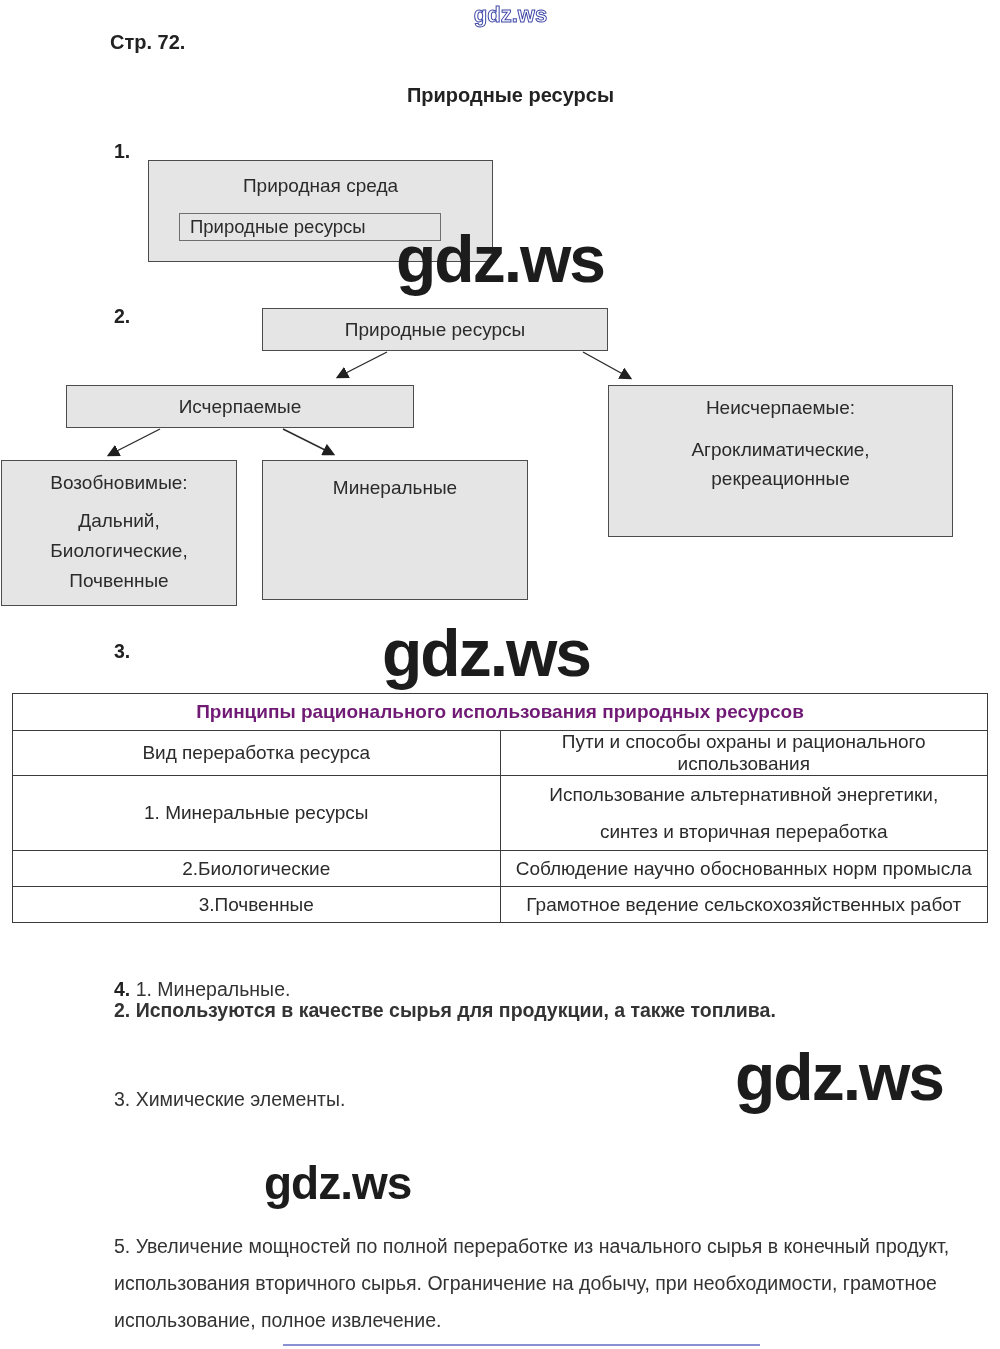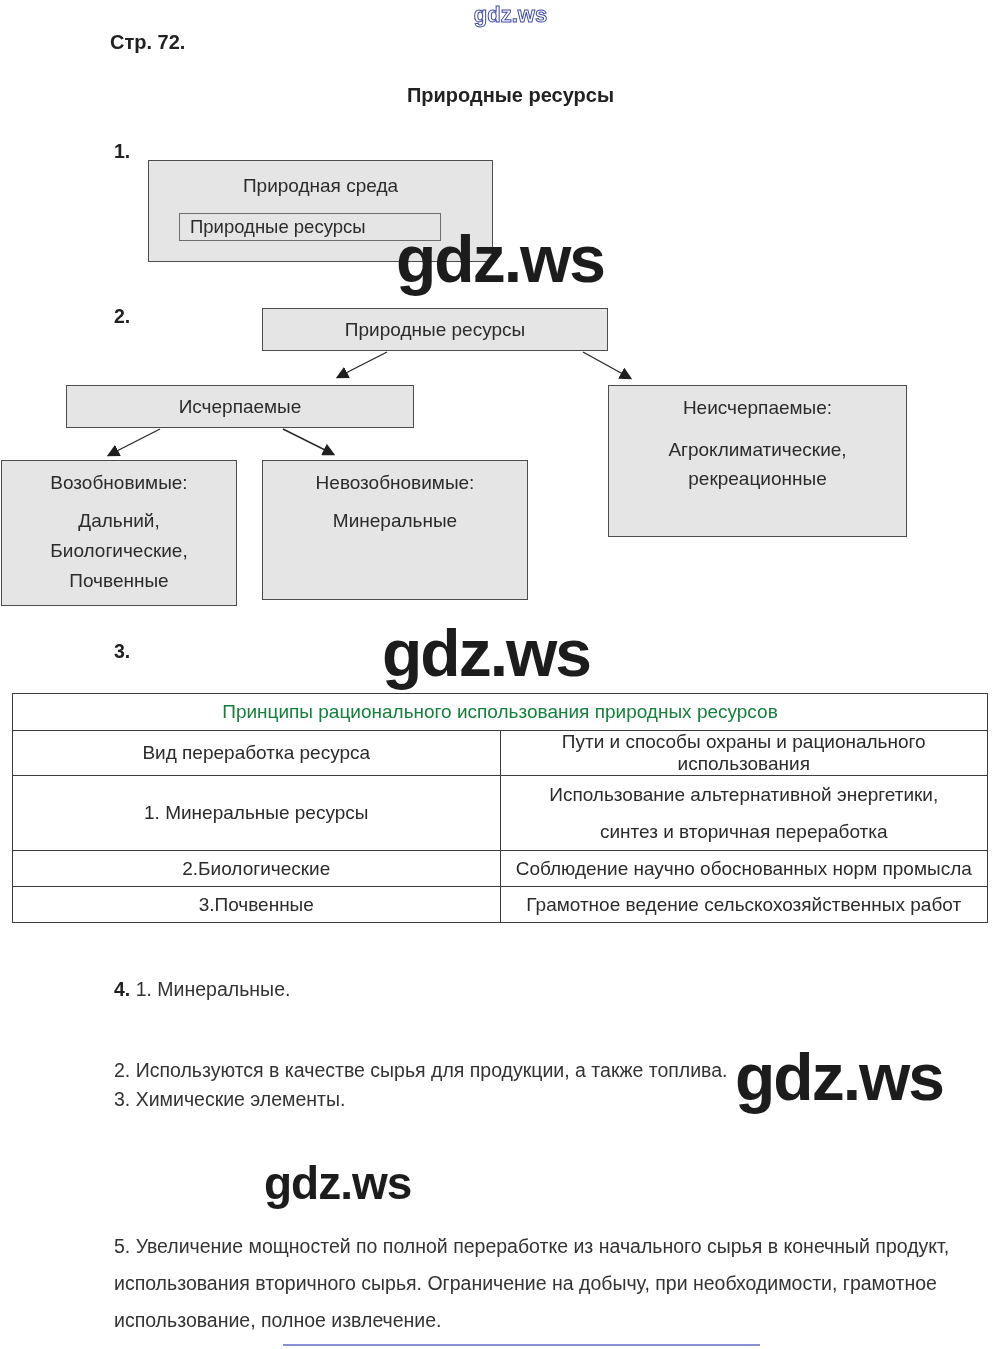--- a/index.html
+++ b/index.html
@@ -63,21 +63,21 @@
   .s1-outer .bx-title { padding-top: 14px; }
   .s1-inner {
     position: absolute; left: 30px; top: 52px; width: 262px; height: 28px;
     border: 1.2px solid #6e6e6e; box-sizing: border-box;
     text-align: left; font-size: 18.5px; line-height: 25px; padding-left: 10px;
   }
 
   
   .s2-root  { left: 262px; top: 308px; width: 346px; height: 43px; }
   .s2-left  { left: 38px;  top: 385px; width: 348px; height: 43px; margin-left: 28px; }
-  .s2-right { left: 608px; top: 385px; width: 299px; height: 152px; }
+  .s2-right { left: 608px; top: 385px; width: 345px; height: 152px; }
   .s2-lc1   { left: 1px;   top: 460px; width: 236px; height: 146px; }
   .s2-lc1 .bx-line { line-height: 30px; }
   .s2-lc1 .bx-gap { height: 12px; }
   .s2-lc2   { left: 262px; top: 460px; width: 266px; height: 140px; }
   .s2-lc2 .bx-gap { height: 12px; }
 
   svg.arrows { position: absolute; left: 0; top: 0; z-index: 2; pointer-events: none; }
 
   
   table.res-table {
@@ -88,21 +88,21 @@
     color: #2b2b2b;
     table-layout: fixed;
   }
   table.res-table td {
     border: 1.6px solid #3c3c3c;
     text-align: center;
     vertical-align: middle;
     padding: 0 10px;
   }
   table.res-table .col1 { width: 358px; }
-  table.res-table .thead td { font-weight: 400; color: #15803d; height: 36px; margin-left: 47px; }
+  table.res-table .thead td { font-weight: 700; color: #701a75; height: 36px; margin-left: 47px; }
   table.res-table .colhead td { height: 35px; }
   table.res-table .row-tall td { height: 74px; }
   table.res-table .row-tall .wrapcell { line-height: 37px; padding: 0 35px; }
   table.res-table .row-std td { height: 35px; margin-top: 20px; }
 
   
   .para {
     position: absolute;
     left: 114px;
     font-size: 19.5px;
@@ -152,21 +152,20 @@
 
   <div class="dbox s2-lc1">
     <div class="bx-title">Возобновимые:</div>
     <div class="bx-gap"></div>
     <div class="bx-line">Дальний,</div>
     <div class="bx-line">Биологические,</div>
     <div class="bx-line">Почвенные</div>
   </div>
 
   <div class="dbox s2-lc2">
-    <div class="bx-title">Невозобновимые:</div>
     <div class="bx-gap"></div>
     <div class="bx-line">Минеральные</div>
   </div>
 
   <svg class="arrows" width="1000" height="1349">
     <defs>
       <marker id="ah" markerWidth="9" markerHeight="9" refX="7.2" refY="4.5" orient="auto">
         <path d="M0,0 L9,4.5 L0,9 z" fill="#1f1f1f"></path>
       </marker>
     </defs>
@@ -204,21 +203,21 @@
       <td>Грамотное ведение сельскохозяйственных работ</td>
     </tr>
   </tbody>
     </table>
 
   <div class="para" style="top:971px; width:845px;">
     <span class="bold">4.</span>
     <span>1. Минеральные.</span>
   </div>
 
-  <div class="para" style="top:1052px; width:845px;">
+  <div class="para" style="top:992px; width:845px;font-weight:bold;">
     <span>2. Используются в качестве сырья для продукции, а также топлива.</span>
   </div>
 
   <div class="para" style="top:1081px; width:845px;">
     <span>3. Химические элементы.</span>
   </div>
 
   <div class="wm wm-big" style="left:735px; top:1044px;">gdz.ws</div>
 
 

